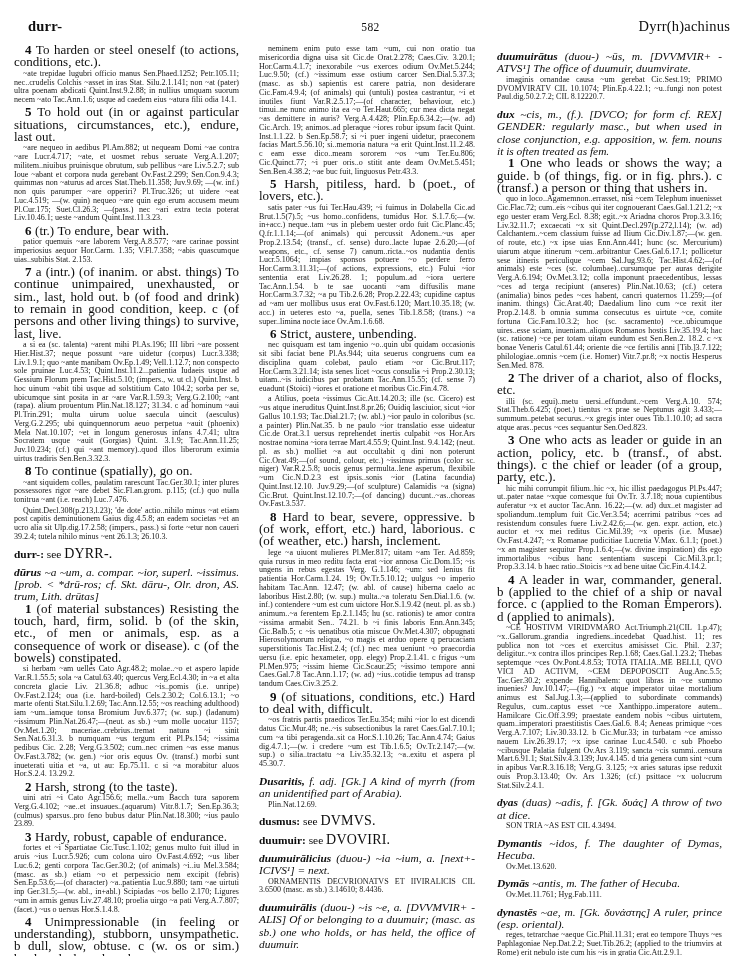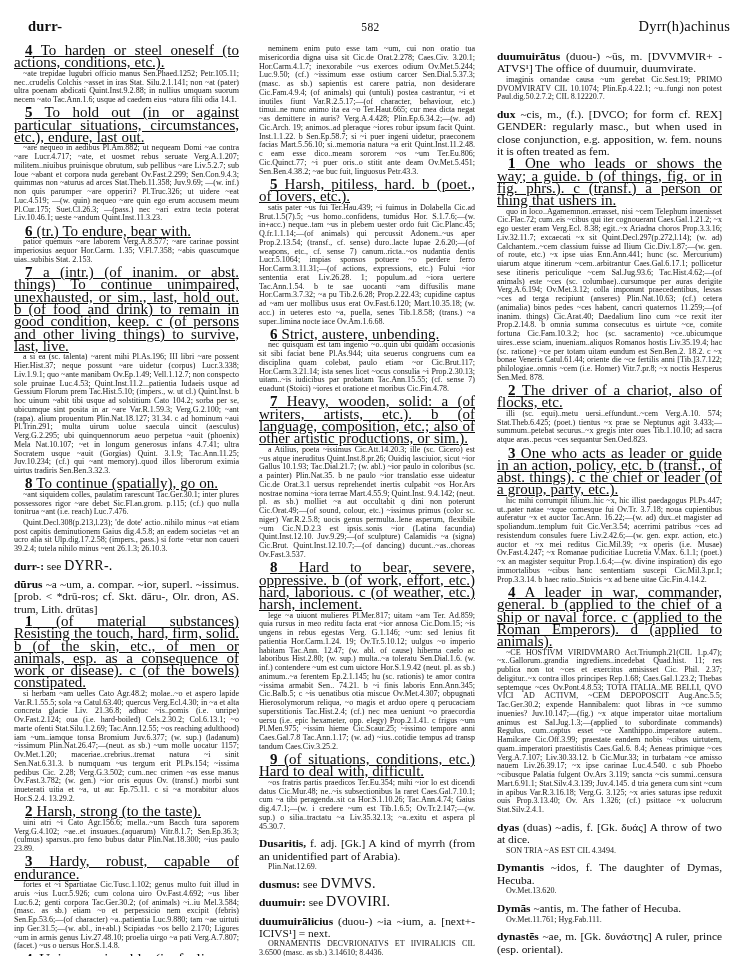--- a/index.html
+++ b/index.html
@@ -23,36 +23,35 @@
   
   .cols{display:flex;gap:0;height:912px;}
   .col{width:236px;box-sizing:border-box;position:relative;overflow:hidden;}
   .col1{padding-right:11px;}
   .col2{padding-left:9px;padding-right:11px;}
   .col3{padding-left:11px;}
   .col2,.col3{border-left:0;}
 
   
   .sense{
-    font-size:15px;line-height:12.3px;text-align:justify;
+    font-size:13px;line-height:12.3px;text-align:justify;
     margin:0 0 0 0;text-indent:11px;
     -webkit-hyphens:auto;hyphens:auto;
     word-spacing:.3px;
-    text-decoration:underline;
   }
   .cit{
     font-size:8.05px;line-height:8.75px;text-align:justify;
     margin:1.2px 0 1.6px 0;text-indent:9px;
     -webkit-hyphens:auto;hyphens:auto;
     color:#181818;
   }
   .entry{
     font-size:11.4px;line-height:12.3px;text-align:justify;
     margin:6px 0 0 0;text-indent:0;
-    -webkit-hyphens:auto;hyphens:auto;
+    -webkit-hyphens:auto;hyphens:auto;font-style:italic;
   }
   .hw{font-weight:bold;}
   .xref{margin:6px 0 0 0;font-size:11.4px;line-height:12.3px;}
   .sc{font-variant:small-caps;font-size:14px;letter-spacing:.2px;}
   .num{font-weight:bold;}
 </style>
 </head>
 <body>
 
 <div class="page">
@@ -85,21 +84,20 @@
         <p class="sense"><span class="num">3</span><span> Hardy, robust, capable of endurance.</span></p>
         <p class="cit">fortes et ~i Spartiatae Cic.Tusc.1.102; genus multo fuit illud in aruis ~ius Lucr.5.926; cum colona uiro Ov.Fast.4.692; ~us liber Luc.6.2; genti corpora Tac.Ger.30.2; (of animals) ~i..iu Mel.3.584; (masc. as sb.) etiam ~o et perpessicio nem excipit (febris) Sen.Ep.53.6;—(of character) ~a..patientia Luc.9.880; tam ~ae uirtuti inp Ger.31.5;—(w. abl., in+abl.) Scipiadas ~os bello 2.170; Ligures ~um in armis genus Liv.27.48.10; proelia uirgo ~a pati Verg.A.7.807; (facet.) ~us o uersus Hor.S.1.4.8.</p>
         <p class="sense"><span class="num">4</span><span> Unimpressionable (in feeling or understanding), stubborn, unsympathetic. b dull, slow, obtuse. c (w. os or sim.) bardened, shameless, brazen.</span></p>
       </div>
     <div class="col col2" id="col2">
         <p class="cit">neminem enim puto esse tam ~um, cui non oratio tua misericordia digna uisa sit Cic.de Orat.2.278; Caes.Civ. 3.20.1; Hor.Carm.4.1.7; inexorabile ~us exerces odium Ov.Met.5.244; Luc.9.50; (cf.) ~issimum esse ostium carcer Sen.Dial.5.37.3; (masc. as sb.) sapientis est carere patria, non desiderare Cic.Fam.4.9.4; (of animals) qui (untuli) postea castrantur, ~i et inutiles fiunt Var.R.2.5.17;—(of character, behaviour, etc.) timui..ne nunc animo ita ea ~o Ter.Haut.665; cur mea dicta negat ~as demittere in auris? Verg.A.4.428; Plin.Ep.6.34.2;—(w. ad) Cic.Arch. 19; animos..ad pleraque ~iores robur ipsum facit Quint. Inst.1.1.22. b Sen.Ep.58.7; si ~i puer ingeni uidetur, praeconem facias Mart.5.56.10; si..memoria natura ~a erit Quint.Inst.11.2.48. c eam esse dico..meam sororem ~os ~um Ter.Eu.806; Cic.Quinct.77; ~i puer oris..o stitit ante deam Ov.Met.5.451; Sen.Ben.4.38.2; ~ae buc fuit, linguosus Petr.43.3.</p>
         <p class="sense"><span class="num">5</span><span> Harsh, pitiless, hard. b (poet., of lovers, etc.).</span></p>
         <p class="cit">satis pater ~us fui Ter.Hau.439; ~i fuimus in Dolabella Cic.ad Brut.1.5(7).5; ~us homo..confidens, tumidus Hor. S.1.7.6;—(w. in+acc.) neque..tam ~us in plebem uester ordo fuit Cic.Planc.45; Q.fr.1.1.14;—(of animals) qui percussit Adonem..~us aper Prop.2.13.54; (transf., cf. sense) duro..lacte lupae 2.6.20;—(of weapons, etc., cf. sense 7) canum..ricta..~os nudantia dentis Lucr.5.1064; impias sponsos potuere ~o perdere ferro Hor.Carm.3.11.31;—(of actions, expressions, etc.) Fului ~ior sententia erat Liv.26.28. 1; populum..ad ~iora uertere Tac.Ann.1.54. b te sae uocanti ~am diffusilis mane Hor.Carm.3.7.32; ~a pu Tib.2.6.28; Prop.2.22.43; cupidine captus ad ~am uer mollibus usus erat Ov.Fast.6.120; Mart.10.35.18; (w. acc.) in ueteres esto ~a, puella, senes Tib.1.8.58; (trans.) ~a super..limina nocte iace Ov.Am.1.6.68.</p>
         <p class="sense"><span class="num">6</span><span> Strict, austere, unbending.</span></p>
         <p class="cit">nec quisquam est tam ingenio ~o..quin ubi quidam occasionis sit sibi faciat bene Pl.As.944; uita seuerus congruens cum ea disciplina quam colebat, paulo etiam ~or Cic.Brut.117; Hor.Carm.3.21.14; ista senes licet ~ocus consulia ~i Prop.2.30.13; uitam..~is iudicibus par probatam Tac.Ann.15.55; (cf. sense 7) euadunt (Stoici) ~iores et oratione et moribus Cic.Fin.4.78.</p>
-        <p class="sense"><span class="num">7</span><span> Heavy, wooden, solid: a (of writers, artists, etc.). b (of language, composition, etc.; also of other artistic productions, or sim.).</span></p>
         <p class="cit">a Atilius, poeta ~issimus Cic.Att.14.20.3; ille (sc. Cicero) est ~us atque ineruditus Quint.Inst.8.pr.26; Ouidiq lasciuior, sicut ~ior Gallus 10.1.93; Tac.Dial.21.7; (w. abl.) ~ior paulo in coloribus (sc. a painter) Plin.Nat.35. b ne paulo ~ior translatio esse uideatur Cic.de Orat.3.1 uersus reprehendet inertis culpabit ~os Hor.Ars nostrae nomina ~iora terrae Mart.4.55.9; Quint.Inst. 9.4.142; (neut. pl. as sb.) molliet ~a aut occultabit q dini non poterunt Cic.Orat.49;—(of sound, colour, etc.) ~issimus primus (color sc. niger) Var.R.2.5.8; uocis genus permulta..lene asperum, flexibile ~um Cic.N.D.2.3 est ipsis..sonis ~ior (Latina facundia) Quint.Inst.12.10. Juv.9.29;—(of sculpture) Calamidis ~a (signa) Cic.Brut. Quint.Inst.12.10.7;—(of dancing) ducunt..~as..choreas Ov.Fast.3.537.</p>
         <p class="sense"><span class="num">8</span><span> Hard to bear, severe, oppressive. b (of work, effort, etc.) hard, laborious. c (of weather, etc.) harsh, inclement.</span></p>
         <p class="cit">lege ~a uiuont mulieres Pl.Mer.817; uitam ~am Ter. Ad.859; quia rursus in meo reditu facta erat ~ior annosa Cic.Dom.15; ~is ungens in rebus egestas Verg. G.1.146; ~um: sed lenius fit patientia Hor.Carm.1.24. 19; Ov.Tr.5.10.12; uulgus ~o imperio habitam Tac.Ann. 12.47; (w. abl. of cause) hiberna caelo ac laboribus Hist.2.80; (w. sup.) multa..~a toleratu Sen.Dial.1.6. (w. inf.) contendere ~um est cum uictore Hor.S.1.9.42 (neut. pl. as sb.) animum..~a ferentem Ep.2.1.145; hu (sc. rationis) te amor contra ~issima armabit Sen.. 74.21. b ~i finis laboris Enn.Ann.345; Cic.Balb.5; c ~is uenatibus otia miscue Ov.Met.4.307; obpugnati Hierosolymorum reliqua, ~o magis et arduo opere q perucaciam superstitionis Tac.Hist.2.4; (cf.) nec mea ueniunt ~o praecordia uersu (i.e. epic hexameter, opp. elegy) Prop.2.1.41. c frigus ~um Pl.Men.975; ~issim hieme Cic.Scaur.25; ~issimo tempore anni Caes.Gal.7.8 Tac.Ann.1.17; (w. ad) ~ius..cotidie tempus ad transp tandum Caes.Civ.3.25.2.</p>
         <p class="sense"><span class="num">9</span><span> (of situations, conditions, etc.) Hard to deal with, difficult.</span></p>
         <p class="cit">~os fratris partis praedicos Ter.Eu.354; mihi ~ior lo est dicendi datus Cic.Mur.48; ne..~is subsectionibus la raret Caes.Gal.7.10.1; cum ~a tibi peragenda..sit ca Hor.S.1.10.26; Tac.Ann.4.74; Gaius dig.4.7.1;—(w. i credere ~um est Tib.1.6.5; Ov.Tr.2.147;—(w. sup.) o silia..tractatu ~a Liv.35.32.13; ~a..exitu et aspera pl 45.30.7.</p>
         <p class="entry"><span class="hw">Dusaritis,</span><span> f. adj. [Gk.] A kind of myrrh (from an unidentified part of Arabia).</span></p>
         <p class="cit">Plin.Nat.12.69.</p>
         <p class="xref"><span class="hw">dusmus:</span><span> see </span><span class="sc">DVMVS.</span></p>
         <p class="xref"><span class="hw">duumuir:</span><span> see </span><span class="sc">DVOVIRI.</span></p>
         <p class="entry"><span class="hw">duumuirālicius</span><span> (duou-)  ~ia  ~ium, a. [next+-ICIVS¹] = next.</span></p>

